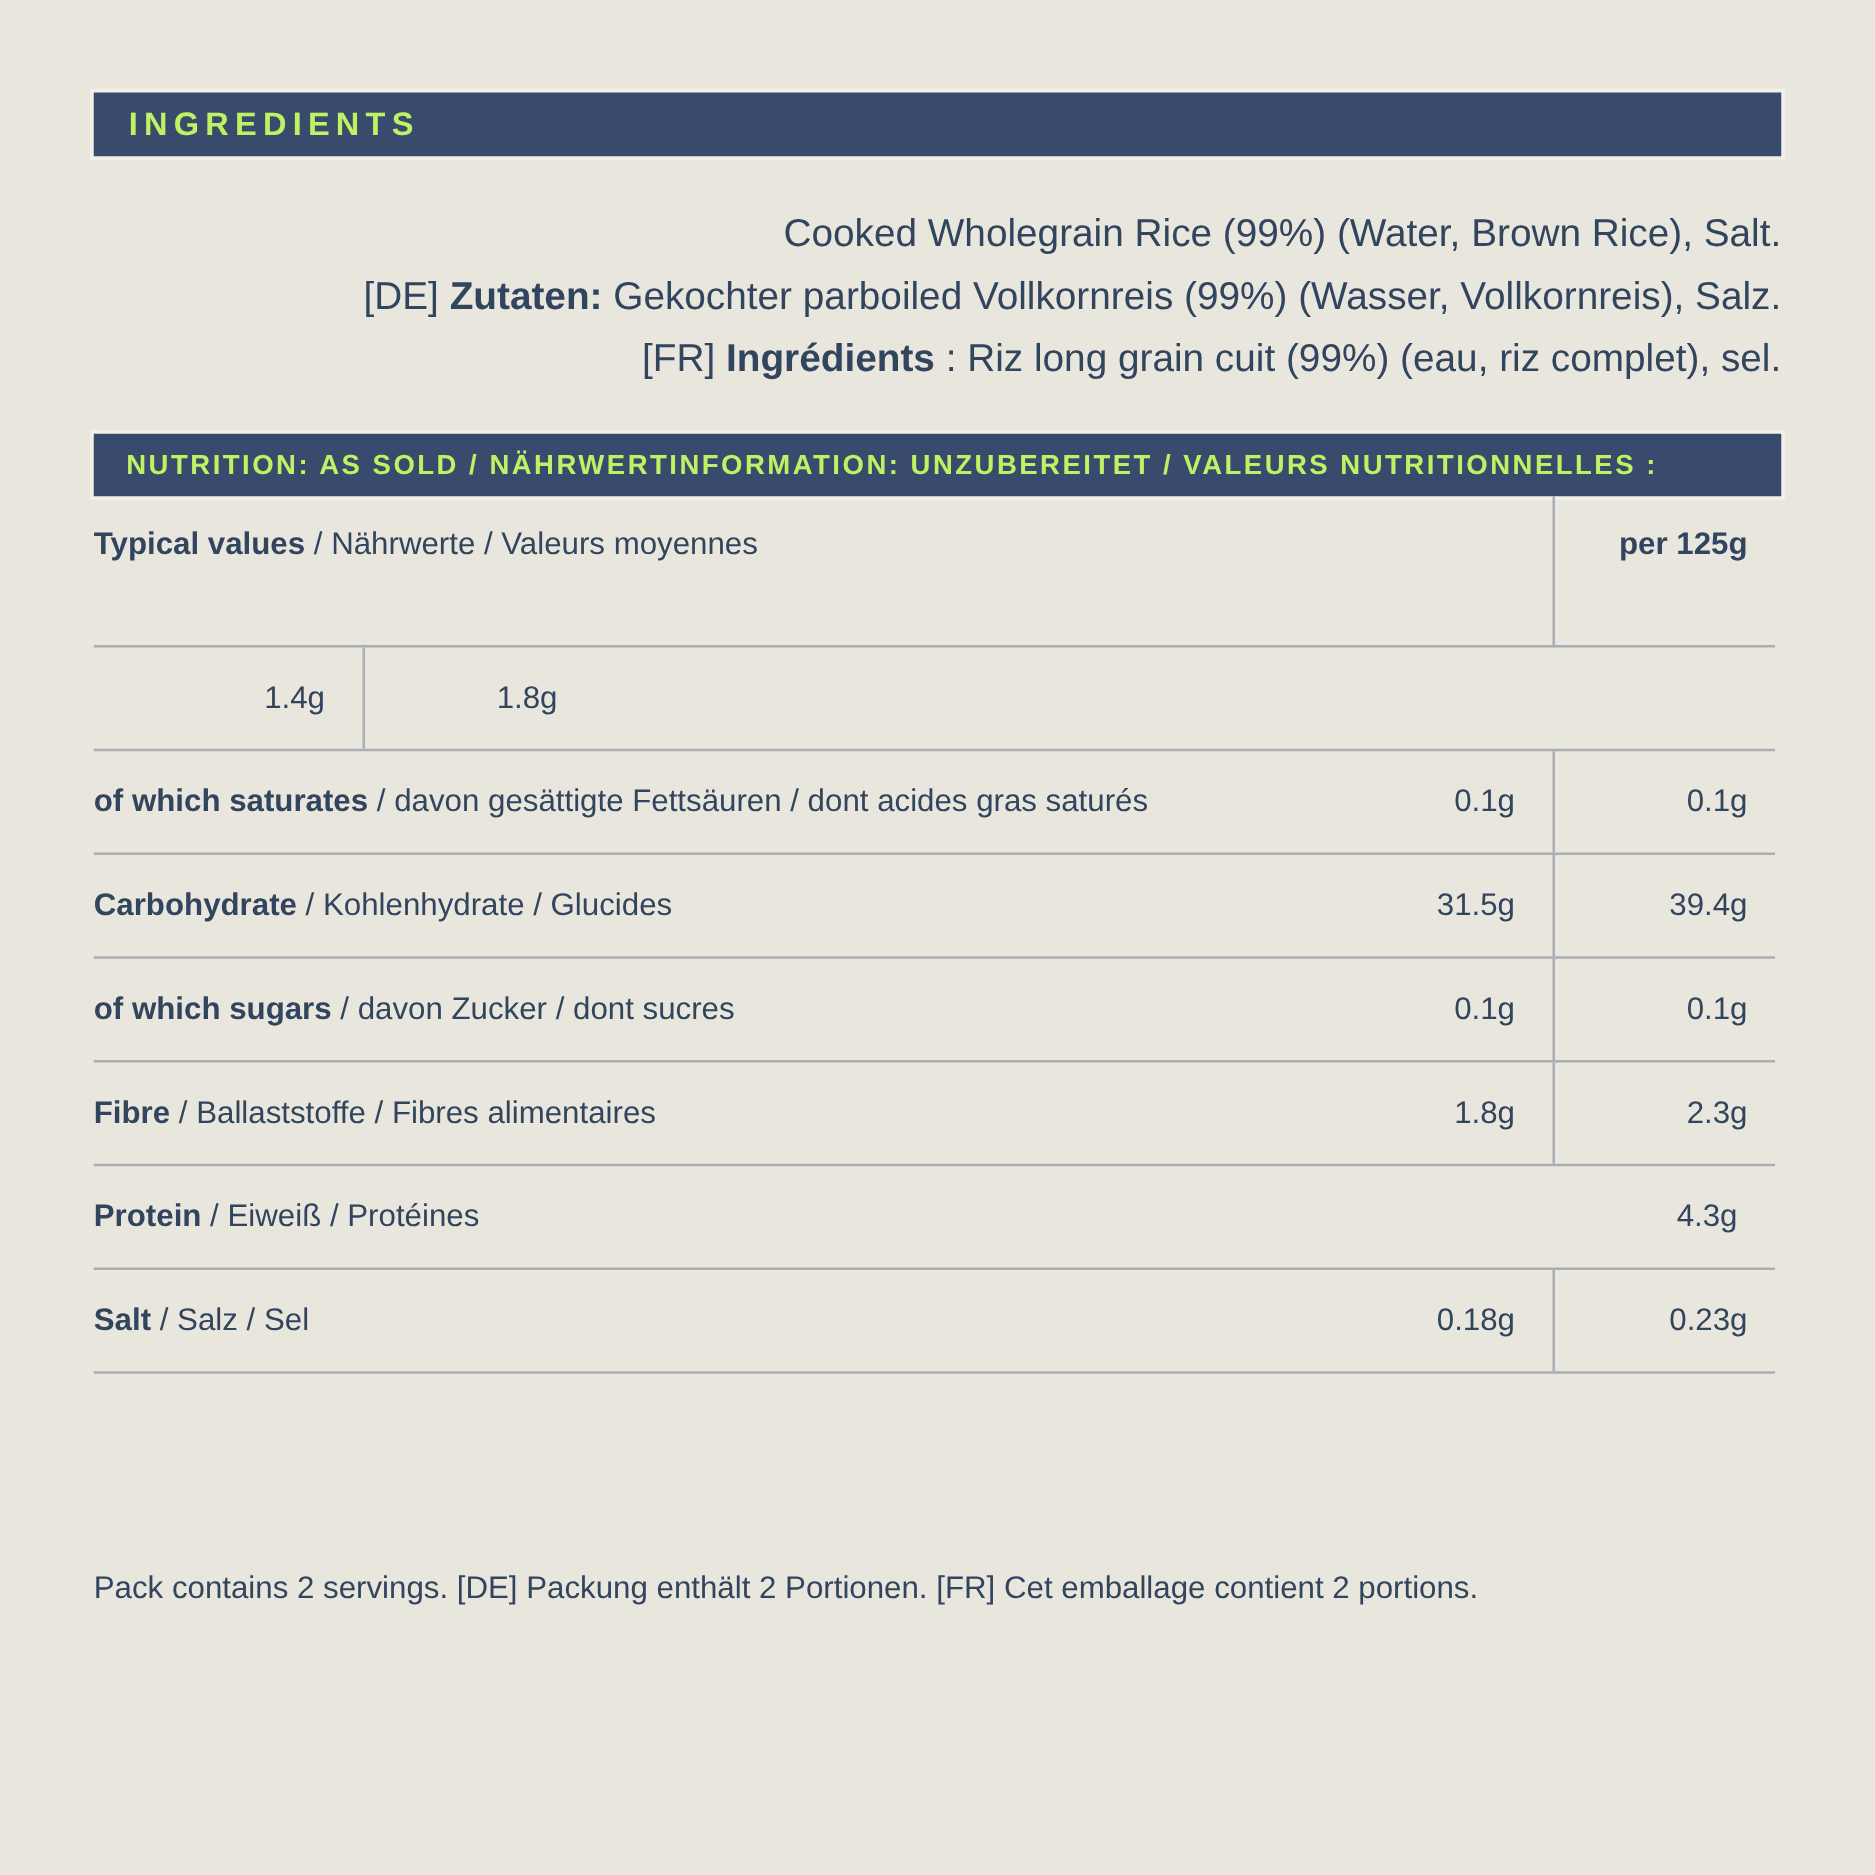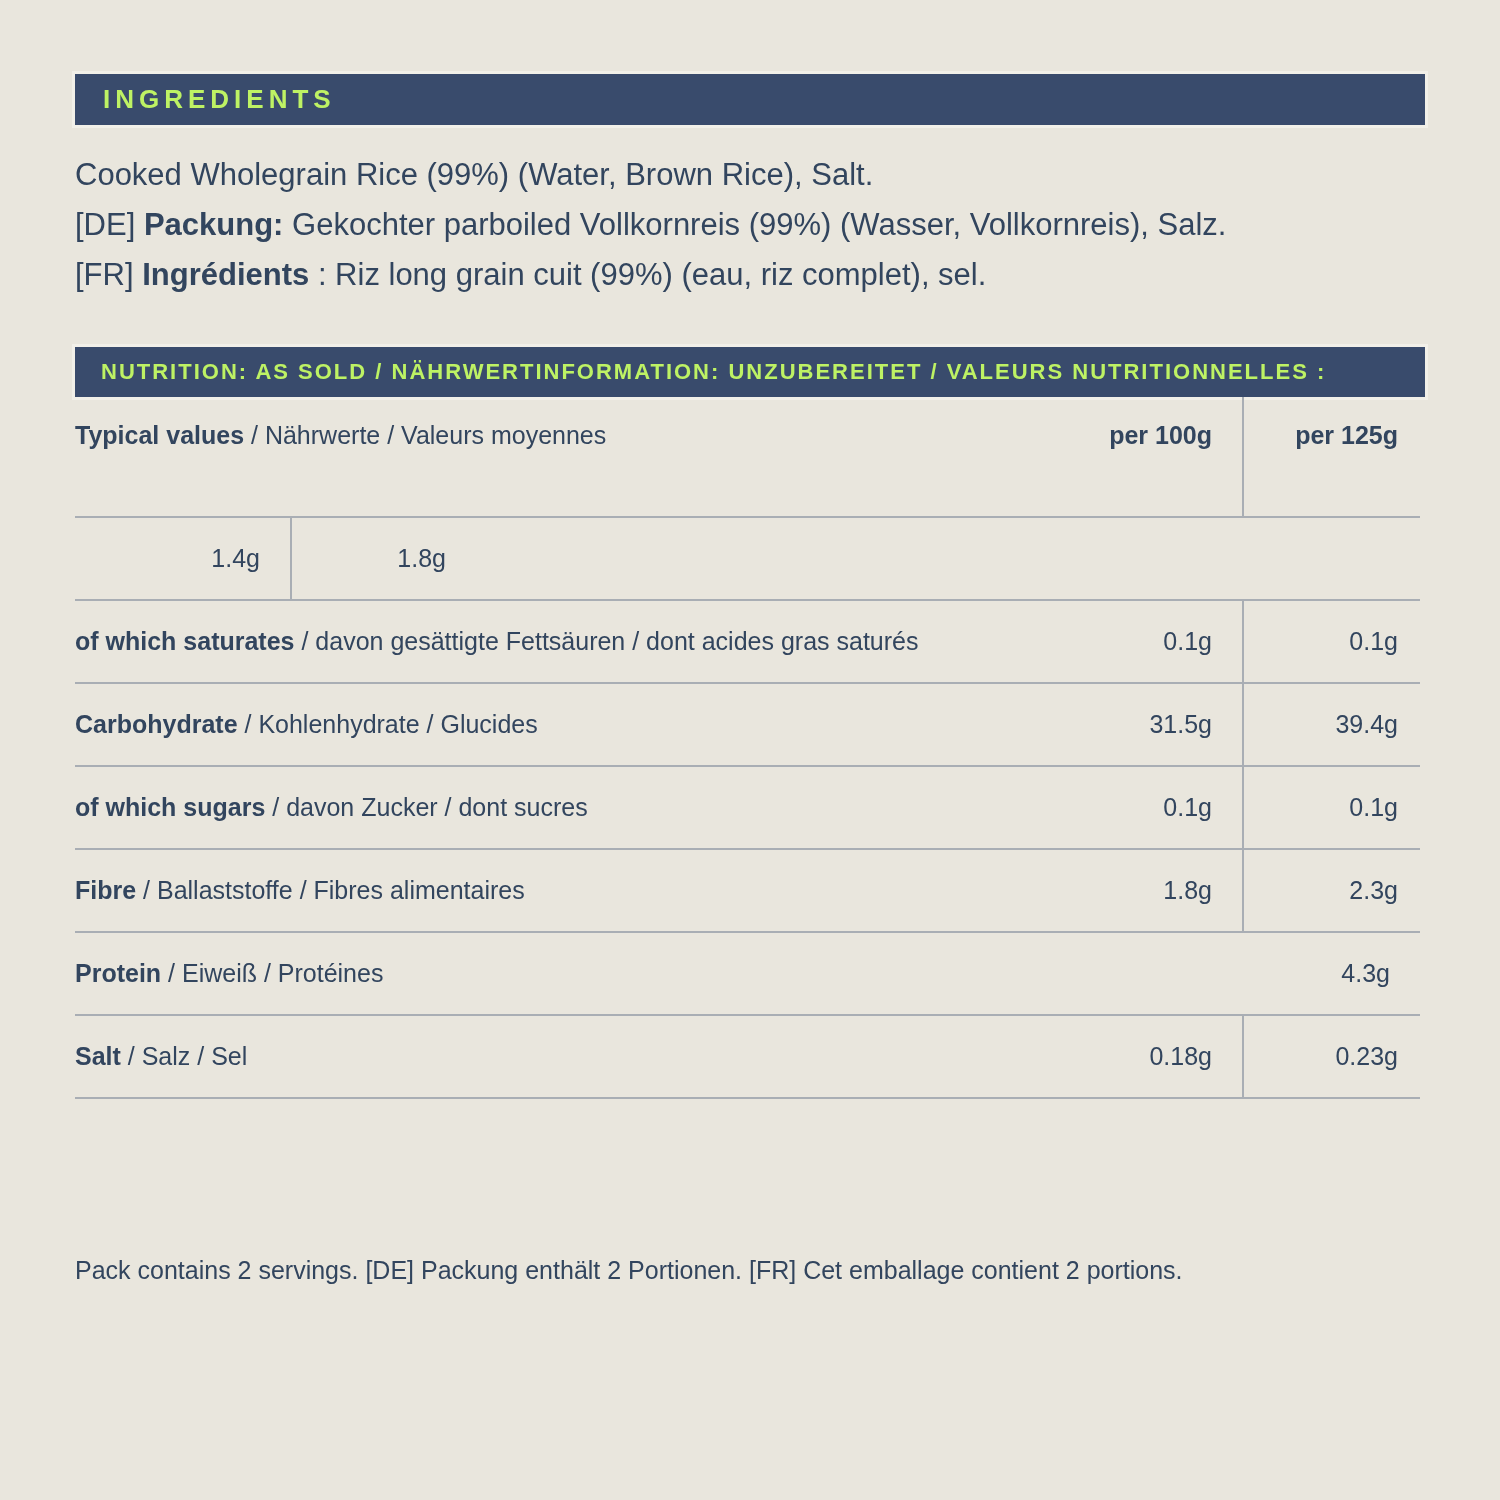--- a/index.html
+++ b/index.html
@@ -13,22 +13,22 @@
   .bar{
     position:absolute;left:75px;width:1350px;box-sizing:border-box;
     background:#394b6c;
     box-shadow:0 0 0 3px #f2f0e9;
     display:flex;align-items:center;
     color:#bef264;font-weight:bold;text-transform:uppercase;
   }
   .bar-ingredients{top:74px;height:51px;padding-left:28px;font-size:26px;letter-spacing:5px;}
   .bar-nutrition{top:347px;height:50px;padding-left:26px;font-size:22px;letter-spacing:2px;}
   .ingredients-text{
-    position:absolute;left:75px;top:150px;width:1350px;
-    font-size:31px;line-height:50px;
+    position:absolute;left:75px;top:162px;width:1350px;
+    font-size:31px;line-height:50px;text-align:right;
   }
   .b{font-weight:bold;}
   .ntable{
     position:absolute;left:75px;top:397px;width:1345px;
     font-size:25px;
   }
   .trow{
     display:flex;align-items:center;box-sizing:border-box;
     border-bottom:2px solid #a9aeb4;height:83px;
   }
@@ -55,37 +55,34 @@
 </style>
 </head>
 <body>
 
 <div class="bar bar-ingredients">
   <span>INGREDIENTS</span>
 </div>
 
 <div class="ingredients-text">
   <div><span></span><span class="b"></span><span>Cooked Wholegrain Rice (99%) (Water, Brown Rice), Salt.</span></div>
-  <div><span>[DE] </span><span class="b">Packung:</span><span> Gekochter parboiled Vollkornreis (99%) (Wasser, Vollkornreis), Salz.</span></div>
+  <div><span>[DE] </span><span class="b">Zutaten:</span><span> Gekochter parboiled Vollkornreis (99%) (Wasser, Vollkornreis), Salz.</span></div>
   <div><span>[FR] </span><span class="b">Ingrédients</span><span> : Riz long grain cuit (99%) (eau, riz complet), sel.</span></div>
 </div>
 
 <div class="bar bar-nutrition">
   <span>NUTRITION: AS SOLD / NÄHRWERTINFORMATION: UNZUBEREITET / VALEURS NUTRITIONNELLES :</span>
 </div>
 
 <div class="ntable">
 
   <div class="trow trow-header">
     <div class="c-label">
       <span class="b">Typical values</span><span> / Nährwerte / Valeurs moyennes</span>
     </div>
-    <div class="c100">
-        <div>per 100g</div>
-      </div>
     <div class="c125">
         <div>per 125g</div>
       </div>
   </div>
 
 
   <div class="trow">
     <div class="c100">
         <div>1.4g</div>
       </div>

